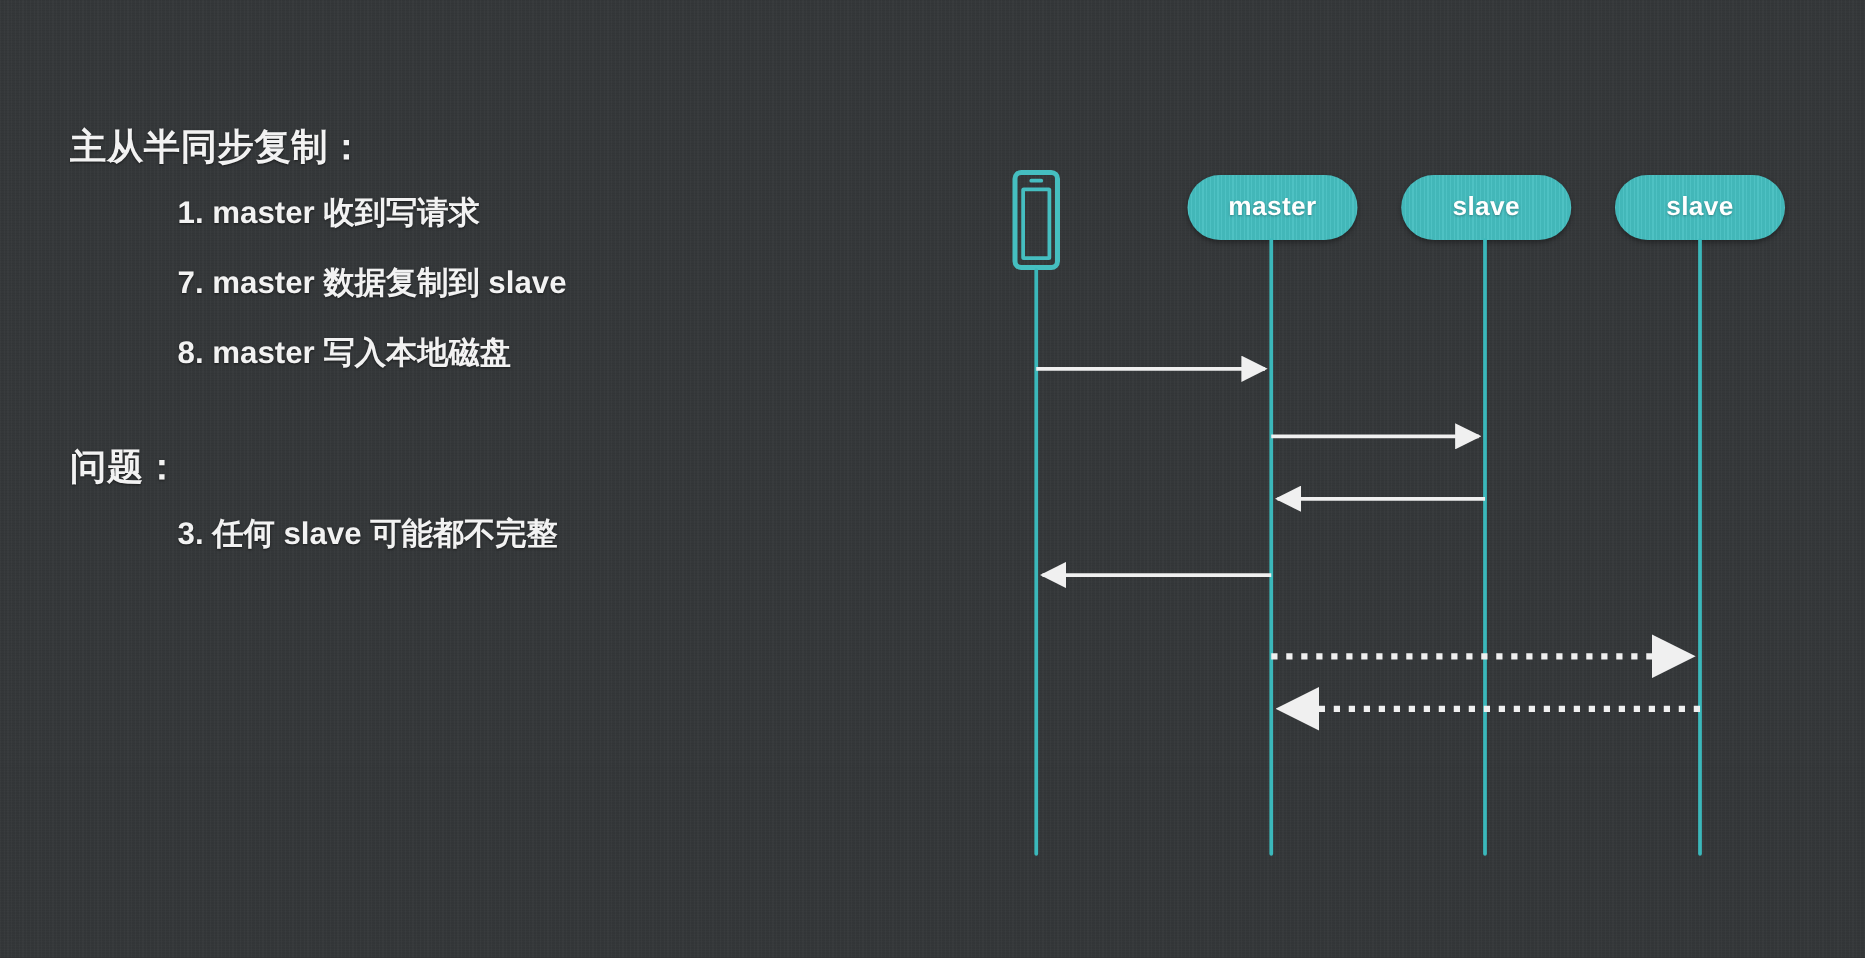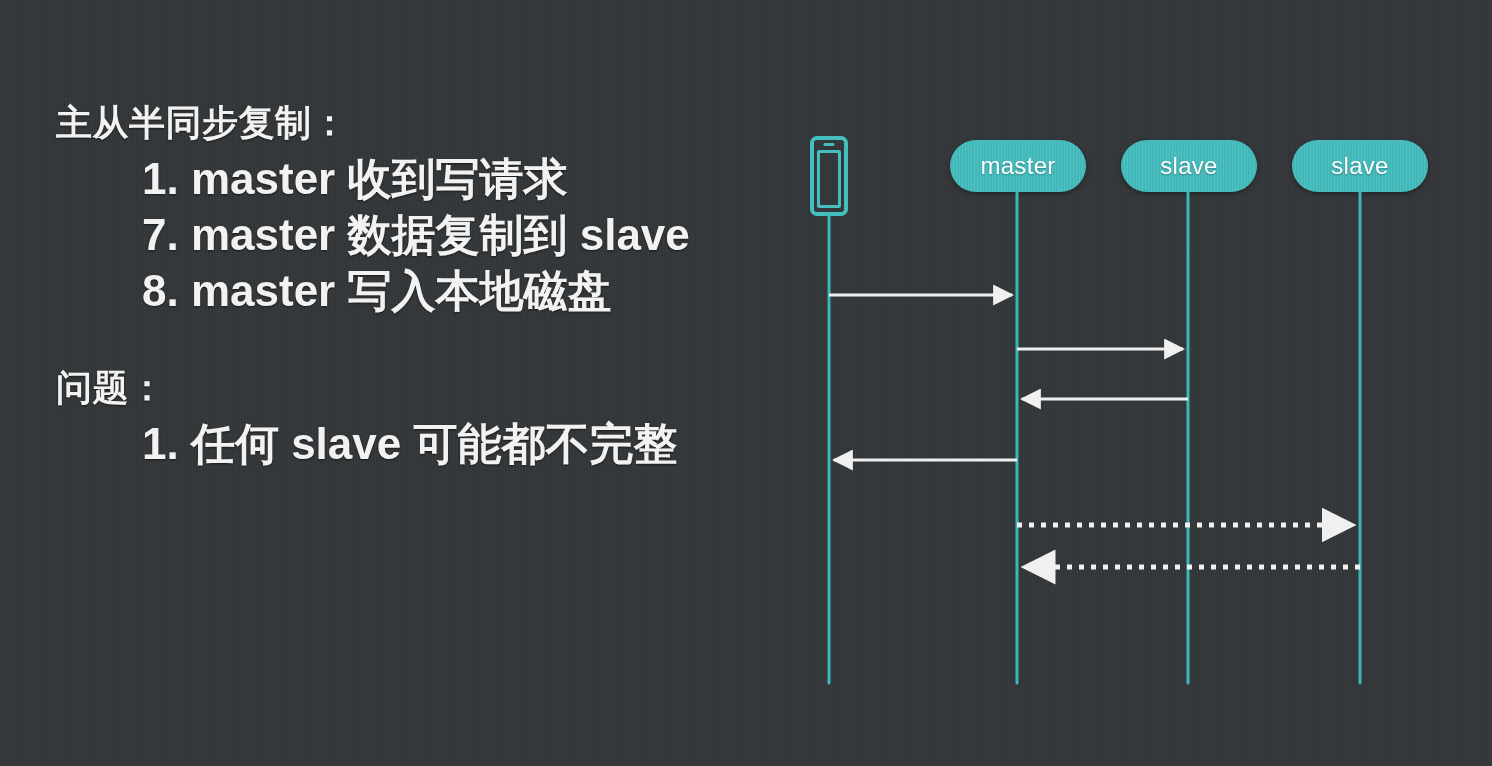--- a/index.html
+++ b/index.html
@@ -36,38 +36,38 @@
   
   .text-col {
     position: absolute;
     left: 56px;
     top: 100px;
     width: 700px;
   }
 
   .heading {
     color: #f2f2f2;
-    font-size: 36px;
+    font-size: 29px;
     font-weight: bold;
     letter-spacing: 0.5px;
     line-height: 1.25;
     text-shadow: 0 1px 2px rgba(0,0,0,0.55);
     margin: 0 0 6px 0;
     white-space: nowrap;
   }
 
   .list {
     margin: 0;
     padding: 0;
     list-style: none;
   }
 
   .list-item {
     color: #f2f2f2;
-    font-size: 44px;
+    font-size: 25px;
     font-weight: bold;
     line-height: 56px;
     padding-left: 86px;
     white-space: nowrap;
     text-shadow: 0 1px 2px rgba(0,0,0,0.55);
   }
 
   .section-gap { height: 46px; }
 
   
@@ -99,22 +99,22 @@
       rgba(255,255,255,0.05) 0px,
       rgba(255,255,255,0.05) 1px,
       rgba(0,0,0,0.04) 1px,
       rgba(0,0,0,0.04) 3px);
     pointer-events: none;
   }
   .node-label {
     position: relative;
     z-index: 2;
     color: #ffffff;
-    font-size: 24px;
-    font-weight: normal;
+    font-size: 21px;
+    font-weight: bold;
     letter-spacing: 0.3px;
     text-shadow: 0 1px 2px rgba(0,0,0,0.3);
   }
 
   
   .phone {
     position: absolute;
     left: 810px;
     top: 136px;
     width: 38px;
@@ -158,21 +158,21 @@
       <li class="list-item">1. master 收到写请求</li>
       <li class="list-item">7. master 数据复制到 slave</li>
       <li class="list-item">8. master 写入本地磁盘</li>
     </ul>
 
     <div class="section-gap"></div>
 
     <div class="heading">问题：</div>
 
     <ul class="list">
-      <li class="list-item">1. 任何 slave 可能都不完整</li>
+      <li class="list-item">3. 任何 slave 可能都不完整</li>
     </ul>
 
   </div>
 
   <div class="phone">
     <div class="phone-speaker"></div>
     <div class="phone-screen"></div>
   </div>
 
   <div class="node-box" style="left:950px; top:140px; width:136px;">

